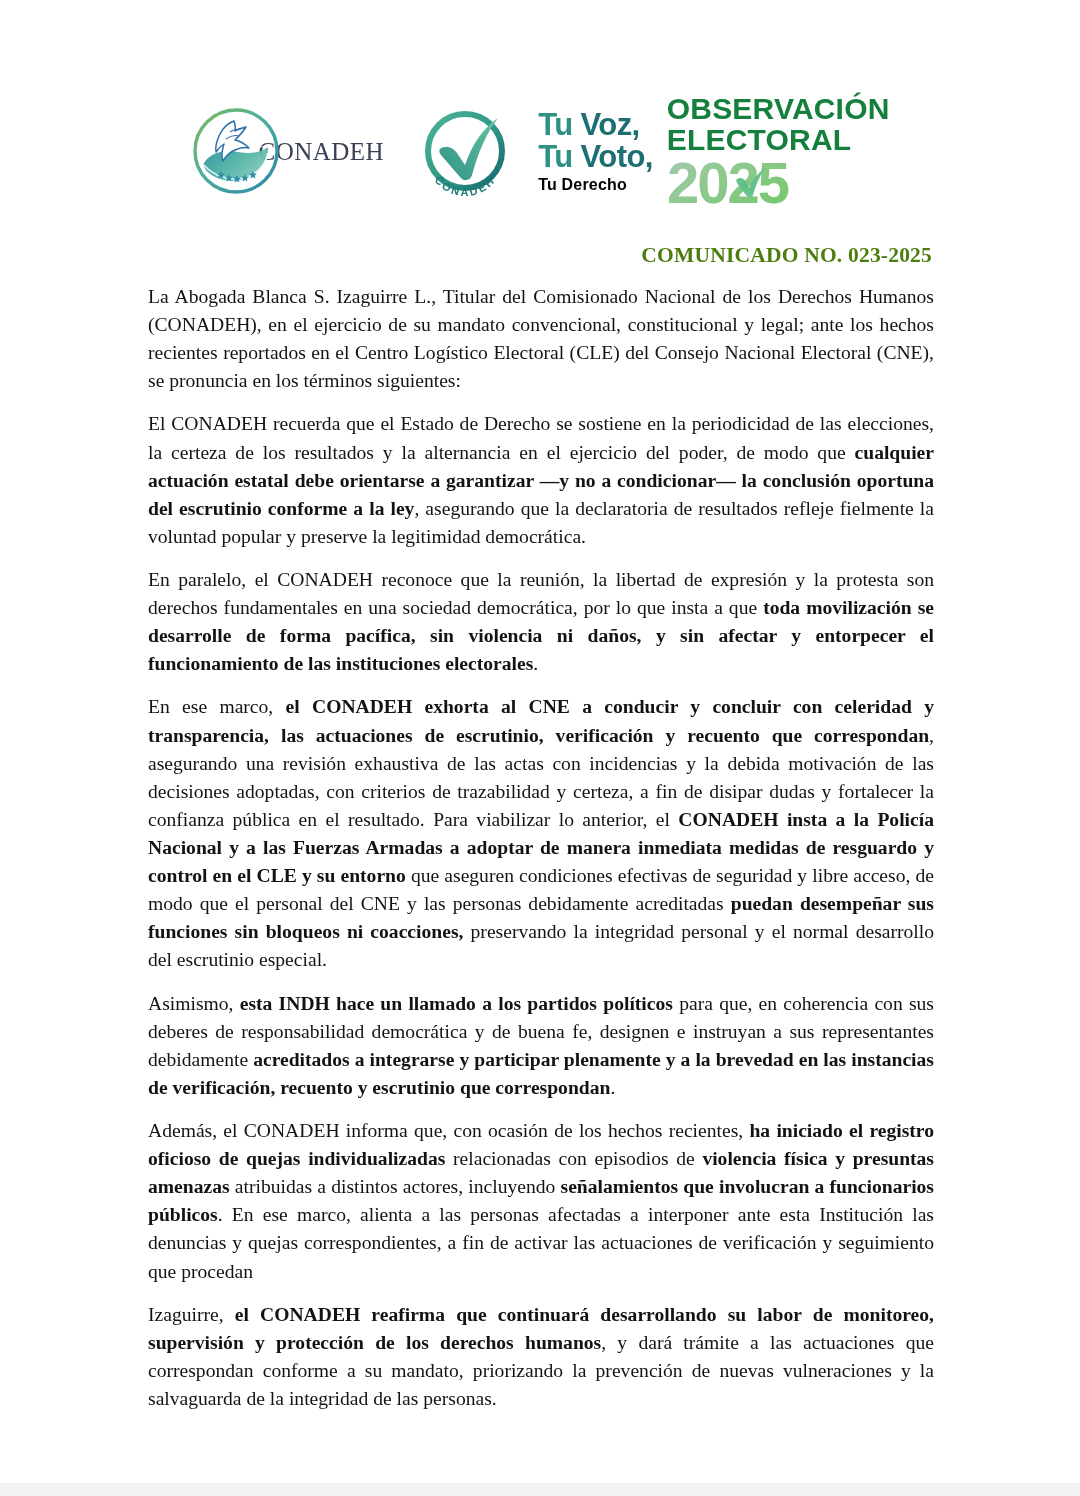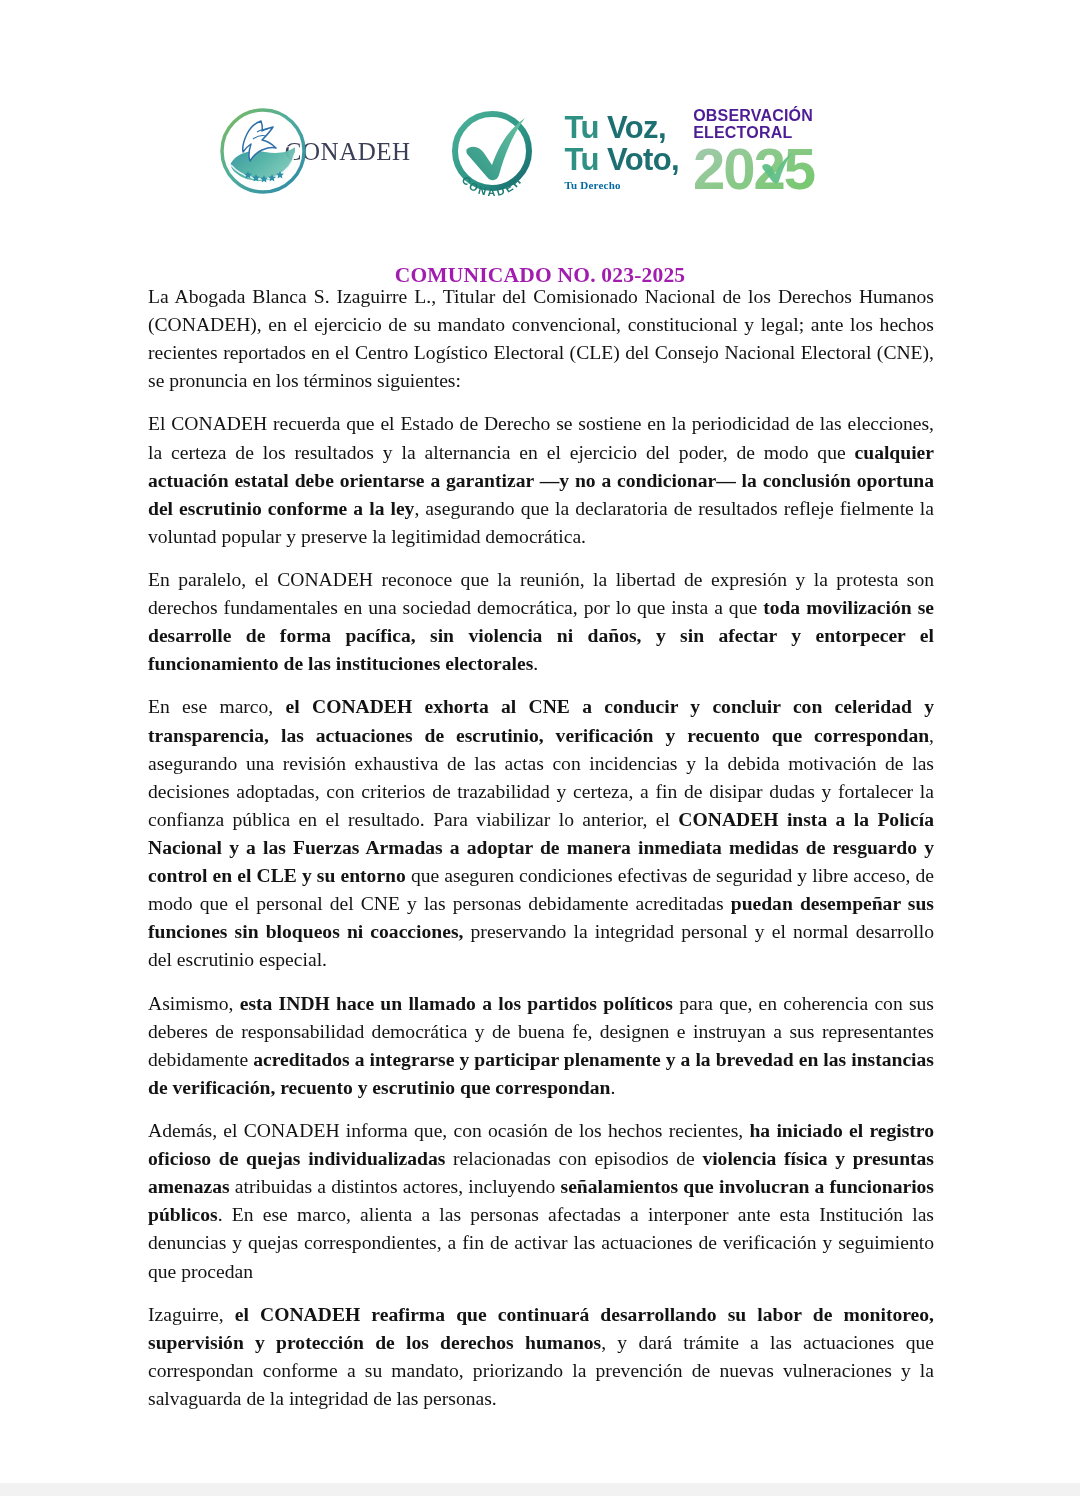--- a/index.html
+++ b/index.html
@@ -82,65 +82,63 @@
     font-weight: bold;
     letter-spacing: -0.6px;
     display: block;
     white-space: nowrap;
   }
   .slogan .l1 { color: #2e9183; margin-bottom: 1px; }
   .slogan .l2 { color: #2e9183; }
   .slogan .l1 .dark, .slogan .l2 .dark { color: #1d6f72; }
   .slogan .l3 {
     display: block;
-    font-size: 11px;
-    font-weight: bold;
-    color: #0369a1;
+    font-size: 16px;
+    font-weight: bold;
+    color: #000000;
     margin-top: 5px;
     letter-spacing: 0.2px;
-    font-family: Liberation Serif, serif;
   }
 
   
   .obs {
     margin-left: 14px;
     flex: none;
     font-family: "Liberation Sans", "DejaVu Sans", sans-serif;
     line-height: 1;
   }
   .obs .o1, .obs .o2 {
     display: block;
     font-weight: bold;
-    font-size: 16px;
+    font-size: 30px;
     letter-spacing: 0.2px;
-    color: #4c1d95;
+    color: #15803d;
     white-space: nowrap;
   }
   .obs .o2 { margin-top: 1px; }
   .obs .year {
     display: block;
     margin-top: -2px;
     position: relative;
     height: 56px;
   }
   .obs .year svg { display: block; }
 
   
   .doc-title {
     position: absolute;
     top: 243px;
     left: 148px;
     width: 784px;
-    text-align: center;
+    text-align: right;
     font-family: "Liberation Serif", "DejaVu Serif", serif;
     font-weight: bold;
     font-size: 21.5px;
     letter-spacing: 0.2px;
-    color: #a21caf;
-    margin-top: 20px;
+    color: #4d7c0f;
   }
   .body-col {
     position: absolute;
     top: 283px;
     left: 148px;
     width: 786px;
   }
   .body-col p {
     margin: 0 0 15px 0;
     font-size: 19.6px;

